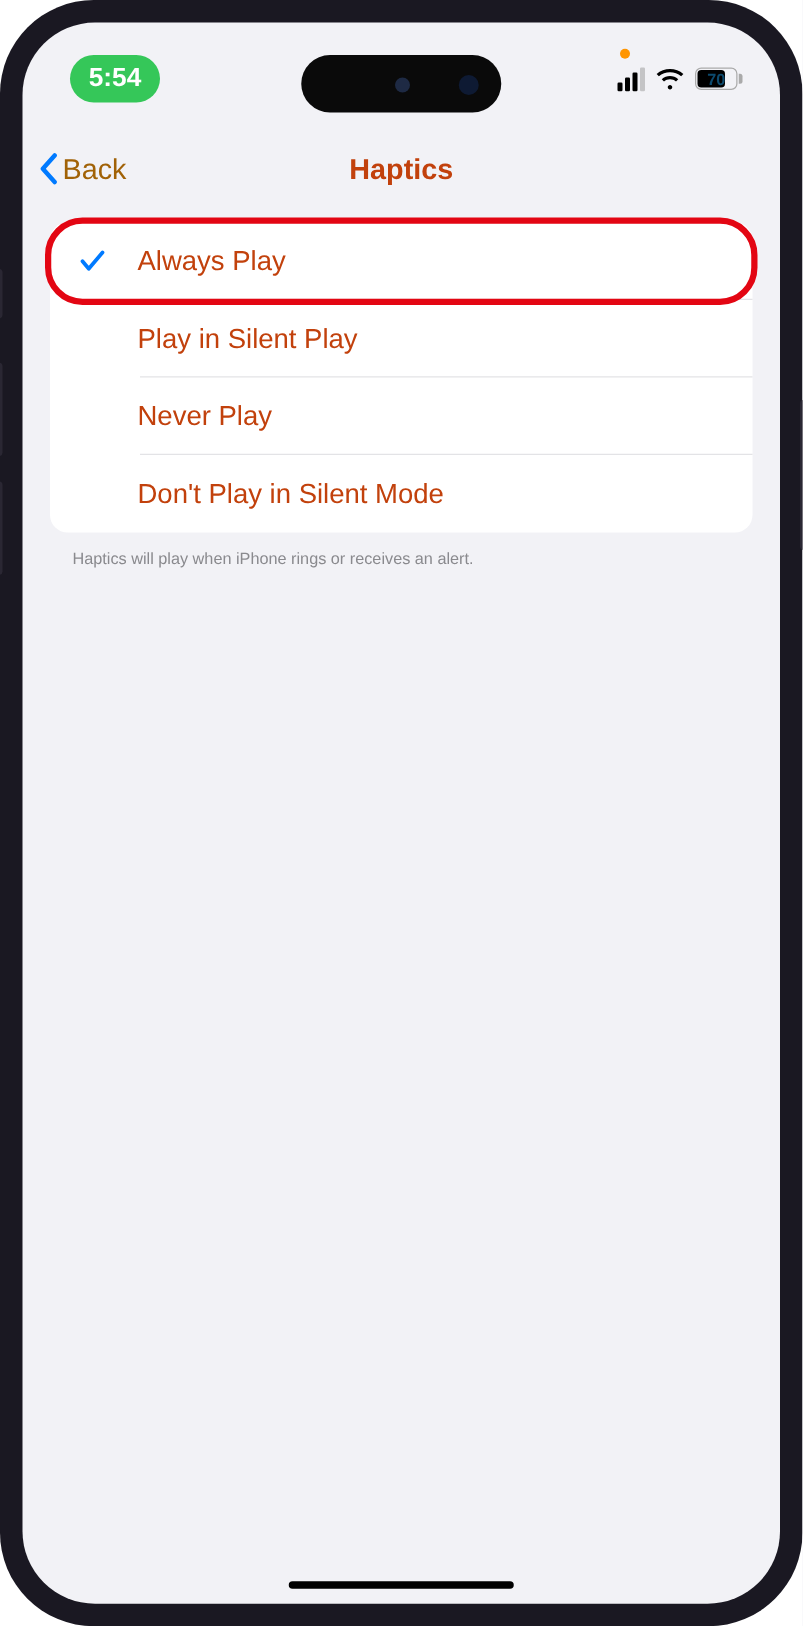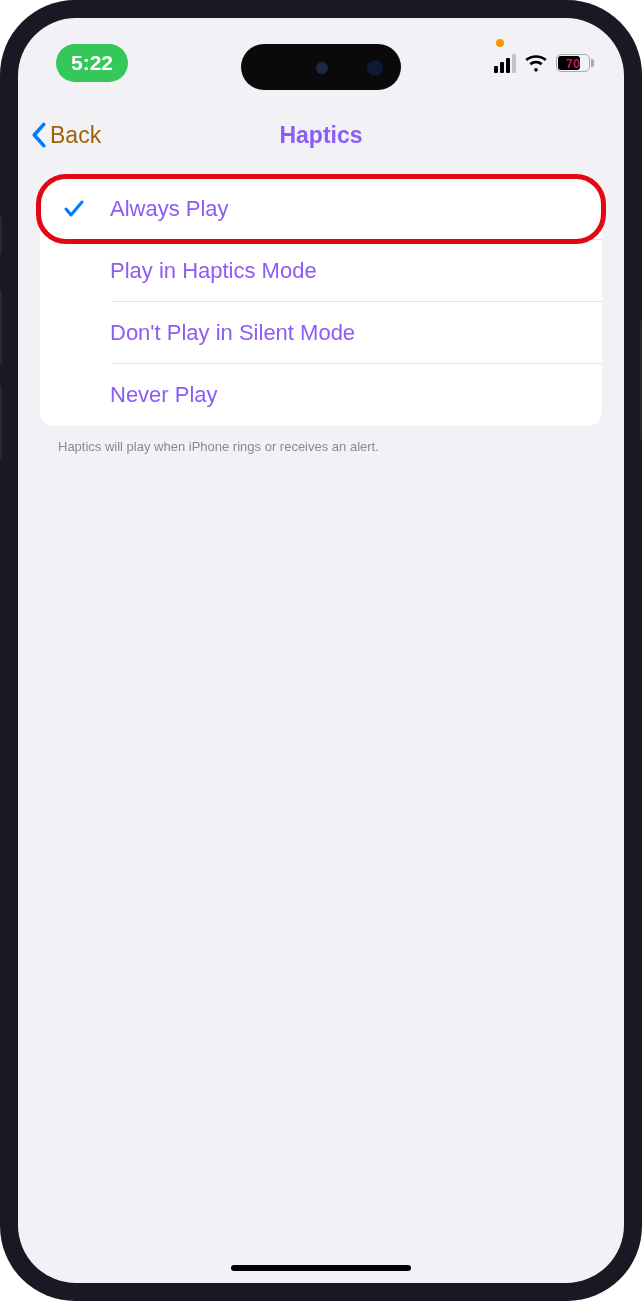--- a/index.html
+++ b/index.html
@@ -114,21 +114,21 @@
       position: absolute; left: 1px; top: 1px; bottom: 1px;
       width: 70%;
       background: #000;
       border-radius: 3px;
     }
     .battery .pct {
       position: relative;
       z-index:2;
       font-size: 13px;
       font-weight: 600;
-      color: #be185d;
+      color: #0c4a6e;
       mix-blend-mode: normal;
     }
     .battery .tip { width:3px; height:8px; background:#aaa; border-radius: 0 2px 2px 0; margin-left:1px;}
     .nav-bar {
       position: absolute;
       top: 90px; left: 0; right: 0;
       height: 54px;
       display: flex;
       align-items: center;
       justify-content: center;
@@ -139,21 +139,21 @@
       display: flex;
       align-items: center;
       color: #a16207;
       font-size: 23px;
       gap: 2px;
     }
     .back-btn svg { width: 18px; height: 26px; }
     .nav-title {
       font-size: 23px;
       font-weight: 600;
-      color: #8b5cf6;
+      color: #c2410c;
     }
     .content {
       position: absolute;
       top: 160px; left: 0; right: 0; bottom: 0;
       padding: 0 22px;
     }
     .section-header {
       font-size: 17px;
       color: #8a8a8e;
       text-transform: uppercase;
@@ -182,21 +182,21 @@
     }
     .check-col {
       width: 48px;
       display: flex;
       align-items: center;
       justify-content: flex-start;
     }
     .check-icon { width: 24px; height: 24px; color: #007aff; }
     .item-label {
       font-size: 22px;
-      color: #8b5cf6;
+      color: #c2410c;
     }
     .highlight-ring {
       position: absolute;
       border: 5px solid #e30613;
       border-radius: 30px;
       top: -4px; left: -4px; right: -4px; height: 70px;
       pointer-events: none;
       z-index: 10;
     }
     .section-footer {
@@ -225,21 +225,21 @@
   <div class="side-btn side-left3"></div>
   <div class="side-btn side-right"></div>
 
   <div class="screen">
     <div class="notch-pill">
       <div class="speaker"></div>
       <div class="camera"></div>
     </div>
 
     <div class="status-bar">
-      <div class="time-badge">5:22</div>
+      <div class="time-badge">5:54</div>
       <div class="status-right">
         <div class="privacy-dot"></div>
         <div class="cellular">
           <span></span>
             <span></span>
             <span></span>
             <span></span>
         </div>
         <svg class="wifi-svg" viewBox="0 0 24 24">
           <path d="M12 20.5 c1 0 1.8-.8 1.8-1.8 c0-1-.8-1.8-1.8-1.8 s-1.8 .8-1.8 1.8 c0 1 .8 1.8 1.8 1.8 z M7.2 14.2 c2.7-2.4 6.9-2.4 9.6 0 l1.8-1.9 C14.9 9 9.1 9 5.4 12.3 z M3.1 10 C8 5.6 16 5.6 20.9 10 l1.8-1.9 C16.9 2.8 7.1 2.8 1.3 8.1 z" fill="#000"></path>
@@ -275,35 +275,35 @@
               <path d="M4 12 L9 18 L20 5" stroke="#007aff" stroke-width="3" fill="none" stroke-linecap="round" stroke-linejoin="round"></path>
             </svg>
           </div>
           <div class="item-label">Always Play</div>
         </div>
 
         <div class="list-item">
           <div class="check-col">
             
           </div>
-          <div class="item-label">Play in Haptics Mode</div>
+          <div class="item-label">Play in Silent Play</div>
         </div>
 
         <div class="list-item">
           <div class="check-col">
             
           </div>
-          <div class="item-label">Don't Play in Silent Mode</div>
+          <div class="item-label">Never Play</div>
         </div>
 
         <div class="list-item">
           <div class="check-col">
             
           </div>
-          <div class="item-label">Never Play</div>
+          <div class="item-label">Don't Play in Silent Mode</div>
         </div>
       </div>
 
       <div class="section-footer">Haptics will play when iPhone rings or receives an alert.</div>
     </div>
 
     <div class="home-indicator"></div>
   </div>
 </div>
 

